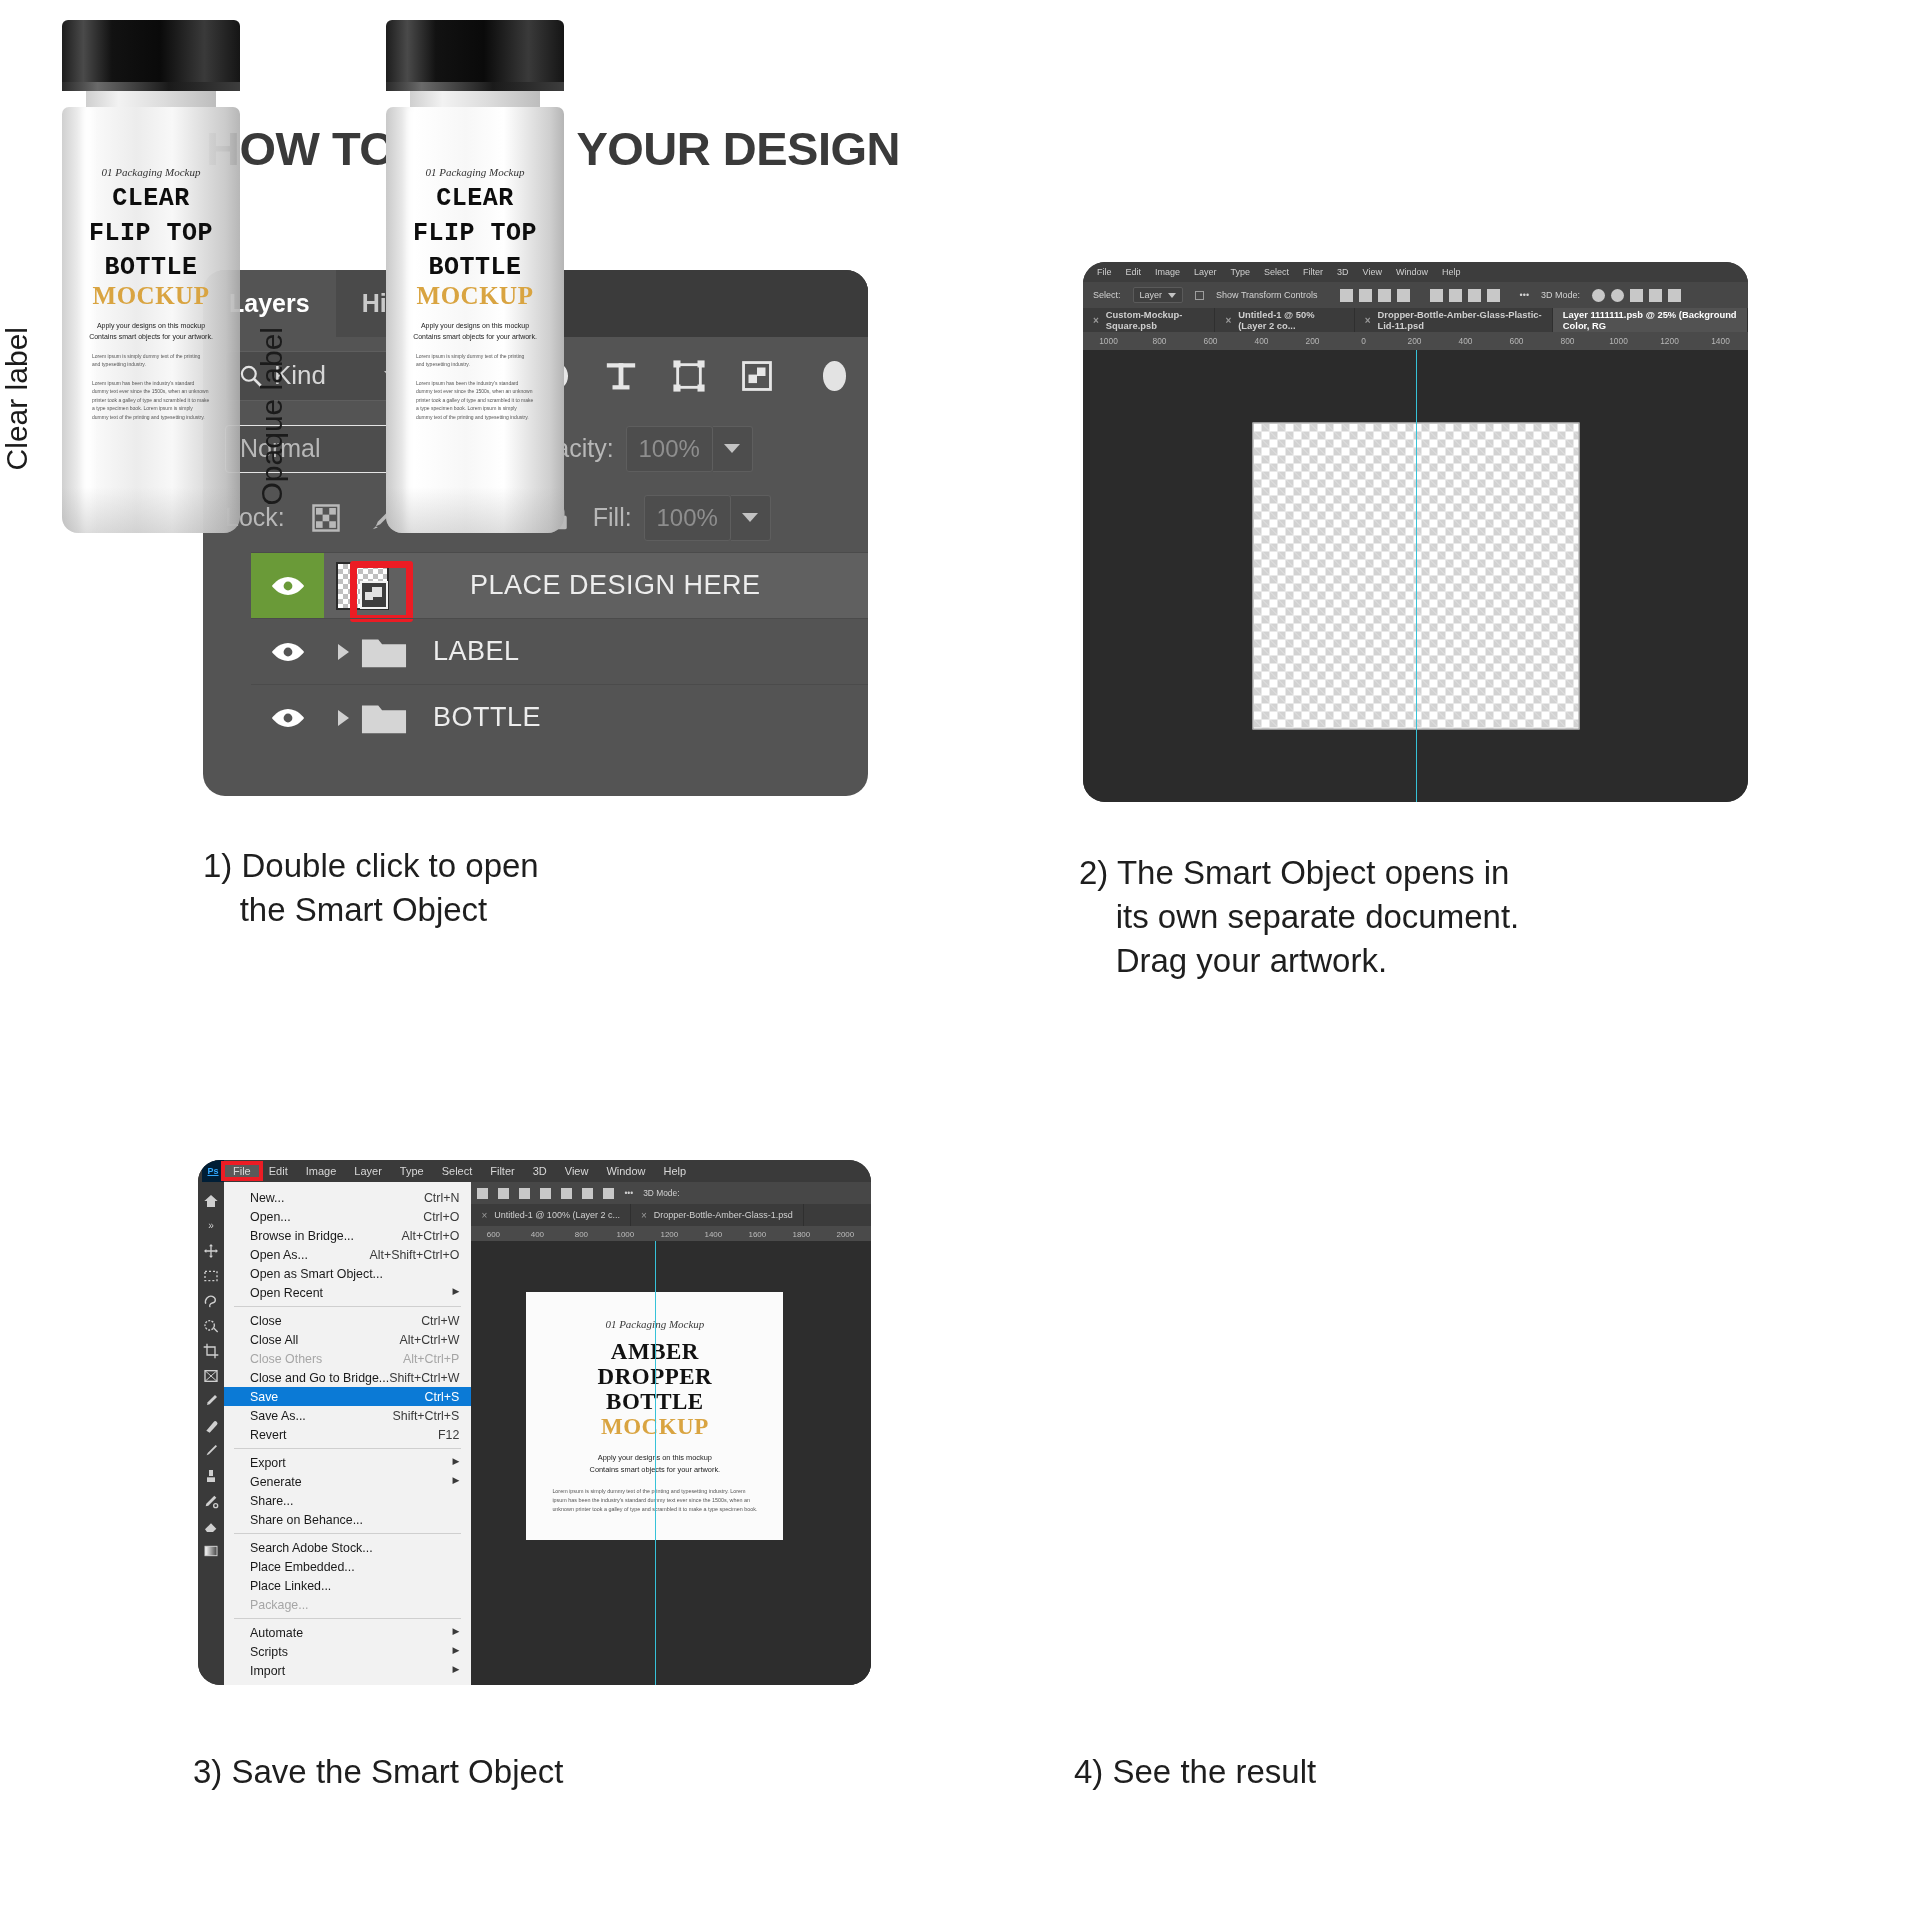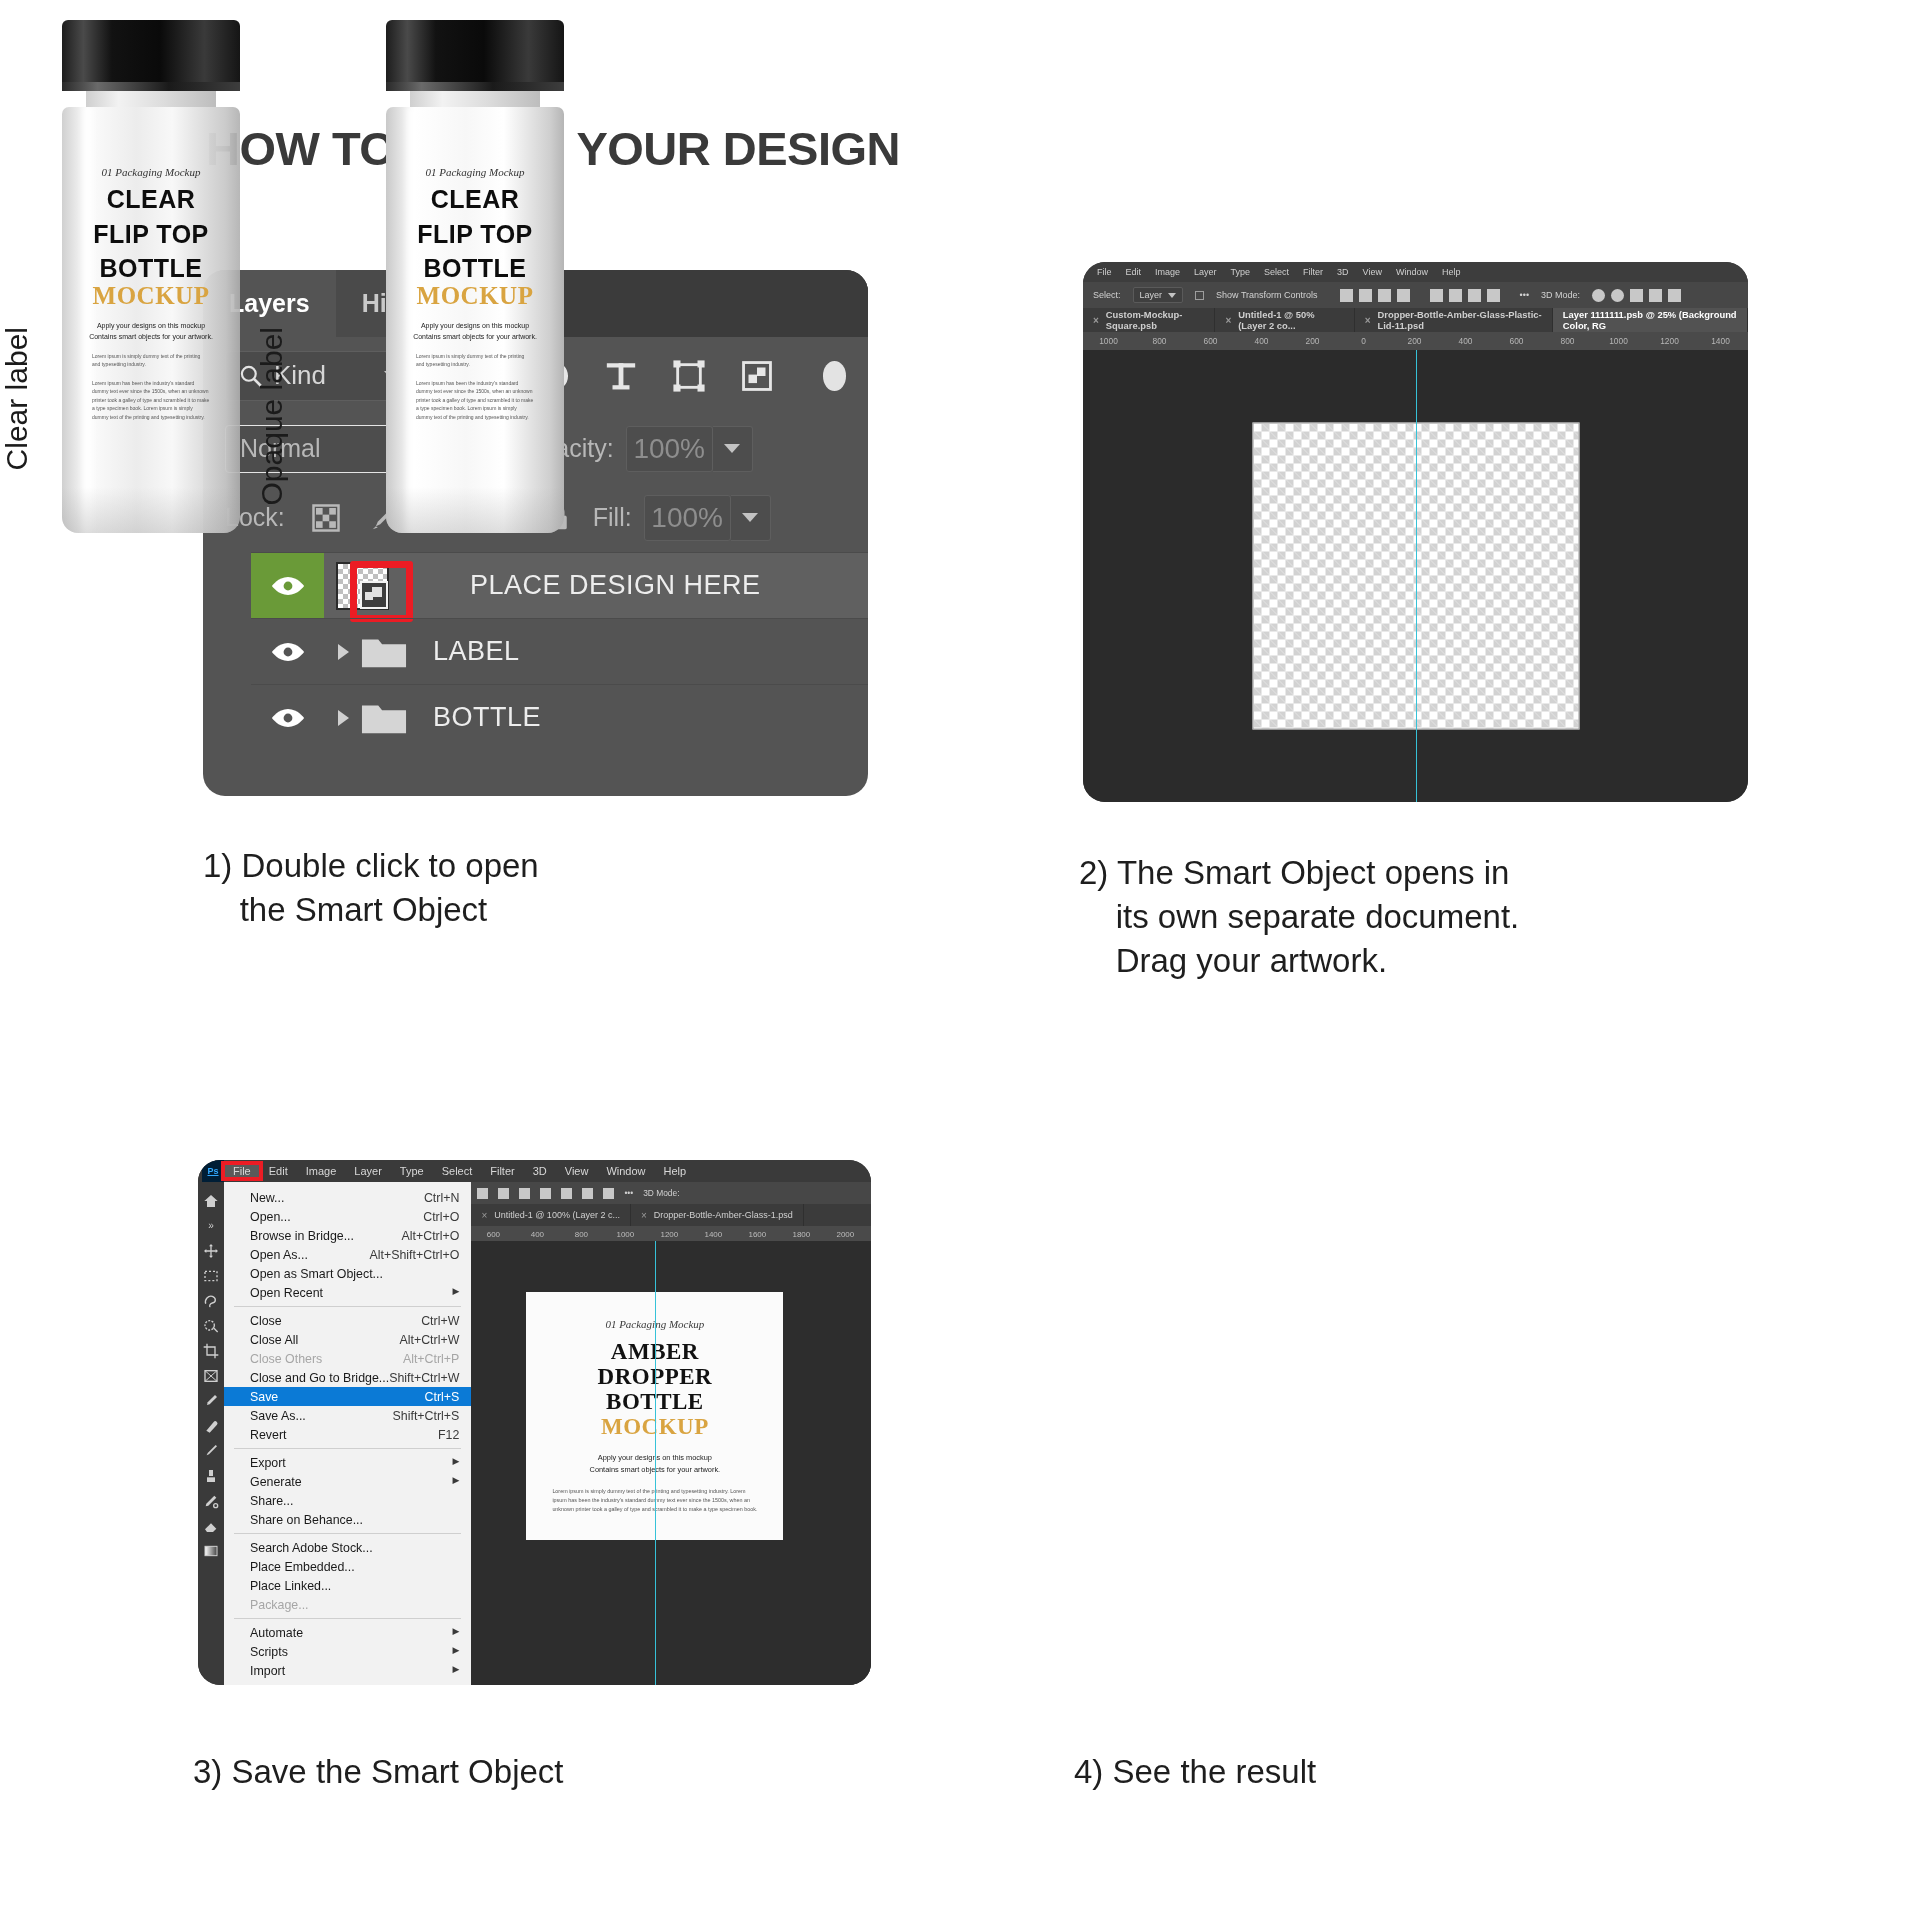--- a/index.html
+++ b/index.html
@@ -33,21 +33,21 @@
          border-top:9px solid #c3c3c3; }
   .kind-icons{ display:flex; align-items:center; gap:34px; margin-left:36px; }
   .ic{ width:34px;height:34px; display:inline-block; }
 
   .blend-row{ height:69px; gap:0; }
   .blend-box{ width:277px; height:48px; background:#4d4d4d; border:1px solid #e5e5e5;
               border-radius:4px; display:flex; align-items:center; padding:0 14px;gap:27px; }
   .blend-txt{ font-size:25px; color:#b8b8b8; flex:1; }
   .lbl{ font-size:25px; color:#b8b8b8; margin-left:20px; }
   .num-box{ width:87px;height:46px;background:#4d4d4d;border:1px solid #5e5e5e;border-radius:3px;
-            display:flex;align-items:center;justify-content:center;font-size:28px;color:#8e8e8e;
+            display:flex;align-items:center;justify-content:center;font-size:24px;color:#8e8e8e;
             margin-left:12px;}
   .num-chev{ width:40px;height:46px;background:#4d4d4d;border:1px solid #5e5e5e;border-left:none;
              border-radius:0 3px 3px 0;display:flex;align-items:center;justify-content:center;}
 
   .lock-row{ height:69px; }
   .lock-icons{ display:flex; align-items:center; gap:28px; margin-left:26px; }
 
   .layer-list{ }
   .layer-row{ display:flex; align-items:center; height:66px; border-top:1px solid #4b4b4b;
               position:relative;margin-left:48px; }
@@ -160,21 +160,21 @@
   .body.clear{ background:linear-gradient(90deg,
         rgba(205,205,205,.95) 0%, rgba(252,252,252,1) 14%, rgba(236,236,236,1) 42%,
         rgba(248,248,248,1) 62%, rgba(200,200,200,.95) 92%, rgba(175,175,175,.9) 100%); }
   .body.opaque{ background:linear-gradient(90deg,
         #c9c9c9 0%, #ffffff 16%, #f7f7f7 45%, #ffffff 66%, #cfcfcf 92%, #b5b5b5 100%); }
   .glass-hl{ position:absolute; left:12%; top:0; bottom:0; width:10px;
              background:rgba(255,255,255,.85); filter:blur(3px); }
   .label-art{ position:absolute; left:8px; right:8px; top:59px; text-align:center; }
   .la-script{ font-family:"Liberation Serif", serif; font-style:italic; font-size:11px;
               color:#333; }
-  .la-title{ font-family:Liberation Sans, sans-serif; font-weight:bold; font-size:25px;
+  .la-title{ font-family:Liberation Mono, monospace; font-weight:bold; font-size:25px;
              line-height:1.06; color:#0d0d0d; margin-top:8px; letter-spacing:0.5px;}
   .la-mock{ font-family:"Liberation Serif", serif; font-weight:bold; font-size:25px;
             color:#d9a441; letter-spacing:0.5px; }
   .la-sub{ font-size:7px; color:#222; margin-top:10px; line-height:1.6; }
   .la-body{ font-size:5px; color:#555; margin:10px 22px 0; line-height:1.7; text-align:left;}
   .bottom-shine{ position:absolute; left:0; right:0; bottom:0; height:46px;
                  background:linear-gradient(180deg,rgba(255,255,255,0),rgba(160,160,160,.35)); }
 </style>
 </head>
 <body>

